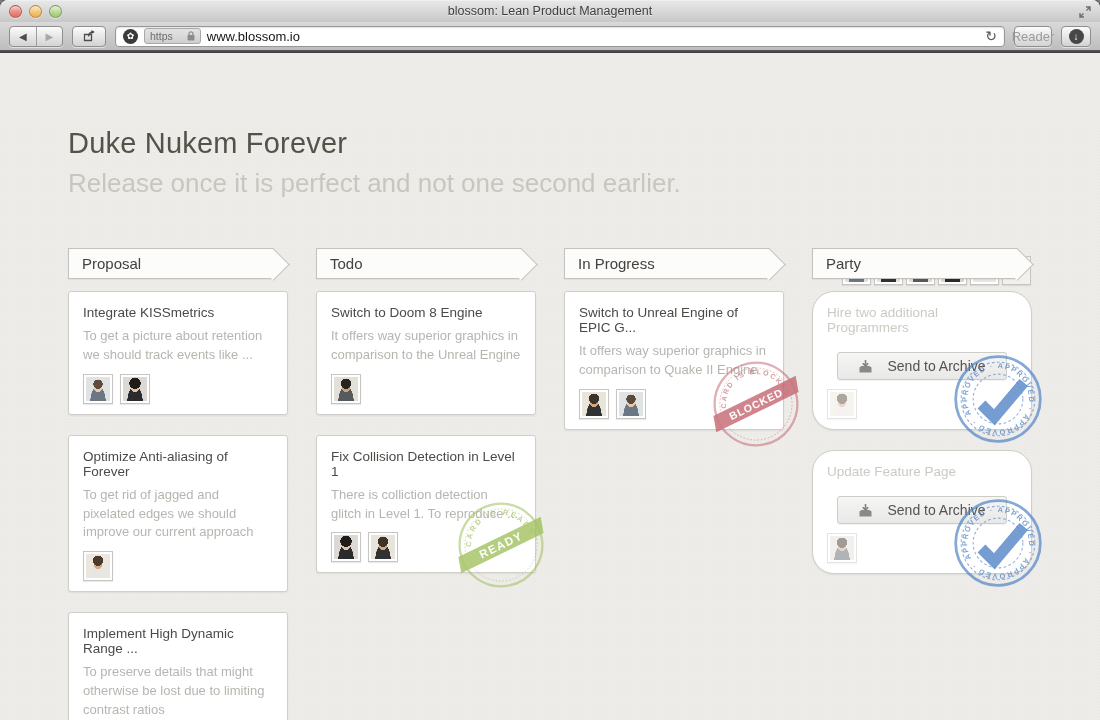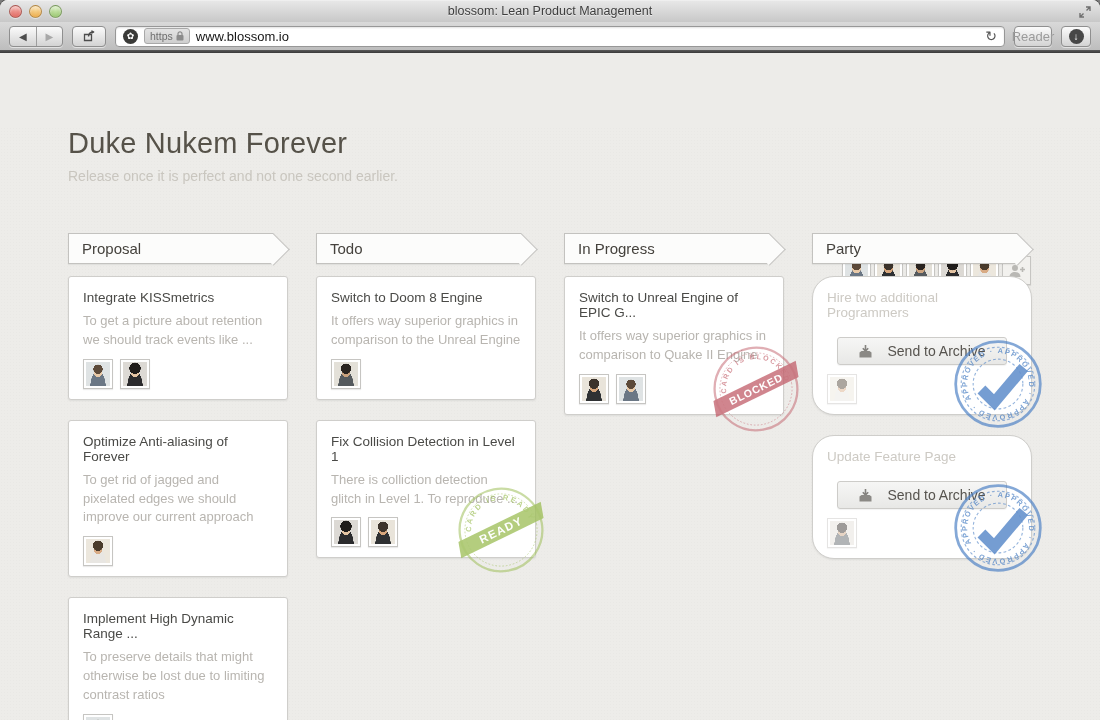--- a/index.html
+++ b/index.html
@@ -31,39 +31,39 @@
   .nav-group { width:54px; }
   .nav-half { flex:1; text-align:center; font-size:10px; line-height:19px; }
   .nav-half.back { color:#4c4c4c; border-right:1px solid #9d9d9d; }
   .nav-half.fwd  { color:#a8a8a8; }
   .share-btn { width:34px; color:#4c4c4c; }
   .url-field { flex:1; height:21px; background:#fff; border:1px solid #979797; border-radius:4px;
                display:flex; align-items:center; padding:0 7px; gap:6px;
                box-shadow:inset 0 1px 2px rgba(0,0,0,.12); }
   .favicon { width:15px; height:15px; border-radius:50%; background:#3a3a38; color:#fff;
              font-size:9px; line-height:15px; text-align:center; flex:0 0 auto; }
-  .https-badge { display:flex; align-items:center; gap:3px; background:linear-gradient(#e3e3e3,#cfcfcf);
+  .https-badge { display:flex; align-items:center; gap:14px; background:linear-gradient(#e3e3e3,#cfcfcf);
                  border:1px solid #a9a9a9; border-radius:3px; padding:1px 5px;
                  font-size:10.5px; color:#6e6e6e; }
   .url-text { font-size:13px; color:#141414; }
   .url-spacer { flex:1; }
   .refresh { font-size:14px; color:#555; }
   .reader-btn { width:38px; font-size:13px; color:#9b9b9b; }
   .dl-btn { width:30px; }
   .dl-circle { width:15px; height:15px; border-radius:50%; background:#474747; color:#fff;
                font-size:10px; line-height:15px; text-align:center; font-weight:bold; }
 
   
   .content { position:relative; height:667px;
              background-color:#edece9;
              background-image:radial-gradient(rgba(0,0,0,.015) 1px, transparent 1px);
              background-size:3px 3px; }
   .page-title { margin:74px 0 0 68px; font-size:29px; font-weight:300; color:#565249;
                 letter-spacing:.2px; }
-  .page-subtitle { margin:8px 0 0 68px; font-size:14px; font-weight:300; color:#c9c6bf; }
+  .page-subtitle { margin:8px 0 0 68px; font-size:26px; font-weight:300; color:#c9c6bf; }
 
   .team { position:absolute; top:129px; right:69px; display:flex; gap:3px; }
   .avatar-box { width:29px; height:29px; background:#fff; border:1px solid #c6c5c2; padding:2px;
                 box-shadow:0 1px 1px rgba(0,0,0,.08); }
   .avatar-box i { display:block; width:100%; height:100%; }
   .add-member { background:#f2f1ee; display:flex; align-items:center; justify-content:center;
                 color:#b9b8b4; }
 
   
   .av1 { background:radial-gradient(circle at 50% 30%, #5d4a3a 22%, transparent 23%),

